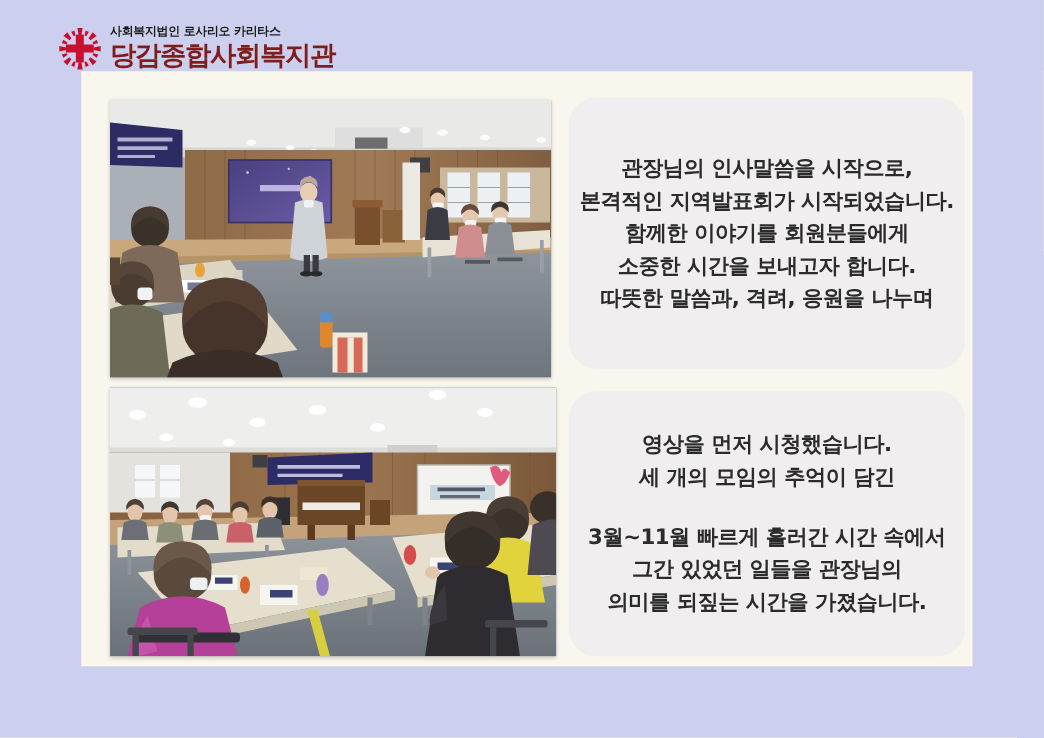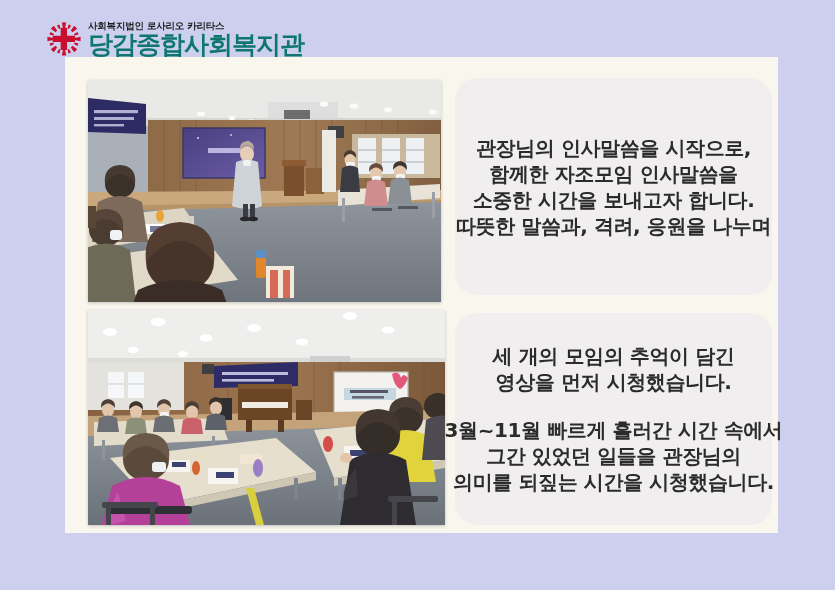--- a/index.html
+++ b/index.html
@@ -27,22 +27,22 @@
     position: relative;
     margin-right: 6px;
   }
   #org-text { display: flex; flex-direction: column; justify-content: center; }
   #org-subtitle {
     font-size: 9.5px; font-weight: bold;
     color: #1b1b1b; letter-spacing: -0.2px;
     line-height: 12px; white-space: nowrap;
   }
   #org-title {
-    font-size: 25px; font-weight: bold;
-    color: #0f766e; letter-spacing: -1.0px;
+    font-size: 21px; font-weight: bold;
+    color: #7f1d1d; letter-spacing: -1.0px;
     line-height: 25px; white-space: nowrap;
   }
 
   
   #panel {
     position: absolute;
     left: 65px; top: 57px;
     width: 713px; height: 476px;
     background: #f9f6ed;
   }
@@ -66,21 +66,21 @@
     border-radius: 22px;
     display: flex; flex-direction: column;
     align-items: center; justify-content: center;
     padding: 10px 14px;
   }
   #card-greeting { left: 390px; top: 21px; width: 317px; height: 217px; }
   #card-video    { left: 390px; top: 256px; width: 317px; height: 212px; }
 
   .card-line {
     font-family: "DejaVu Sans", "Liberation Sans", sans-serif;
-    font-size: 20px;
+    font-size: 17px;
     font-weight: bold;
     color: #2b2b2b;
     line-height: 26px;
     letter-spacing: -0.4px;
     text-align: center;
     white-space: nowrap;
   }
   .card-gap { height: 22px; }
 </style>
 </head>
@@ -450,27 +450,28 @@
       <rect x="62" y="198" width="5" height="17" fill="#44464b"></rect>
       <rect x="300" y="186" width="50" height="6" rx="2" fill="#44464b"></rect>
       <rect x="304" y="192" width="5" height="23" fill="#44464b"></rect>
 
       <path d="M158,178 L168,215 L176,215 L166,178 Z" fill="#d8cf3e"></path>
     </svg>
   </div>
 
   <div class="text-card" id="card-greeting">
     <div class="card-line">관장님의 인사말씀을 시작으로,</div>
-    <div class="card-line">함께한 자조모임 인사말씀을</div>
+    <div class="card-line">본격적인 지역발표회가 시작되었습니다.</div>
+    <div class="card-line">함께한 이야기를 회원분들에게</div>
     <div class="card-line">소중한 시간을 보내고자 합니다.</div>
     <div class="card-line">따뜻한 말씀과, 격려, 응원을 나누며</div>
   </div>
 
   <div class="text-card" id="card-video">
+    <div class="card-line">영상을 먼저 시청했습니다.</div>
     <div class="card-line">세 개의 모임의 추억이 담긴</div>
-    <div class="card-line">영상을 먼저 시청했습니다.</div>
     <div class="card-gap"></div>
     <div class="card-line">3월~11월 빠르게 흘러간 시간 속에서</div>
     <div class="card-line">그간 있었던 일들을 관장님의</div>
-    <div class="card-line">의미를 되짚는 시간을 시청했습니다.</div>
+    <div class="card-line">의미를 되짚는 시간을 가졌습니다.</div>
   </div>
 
 </div>
 
 </body></html>

